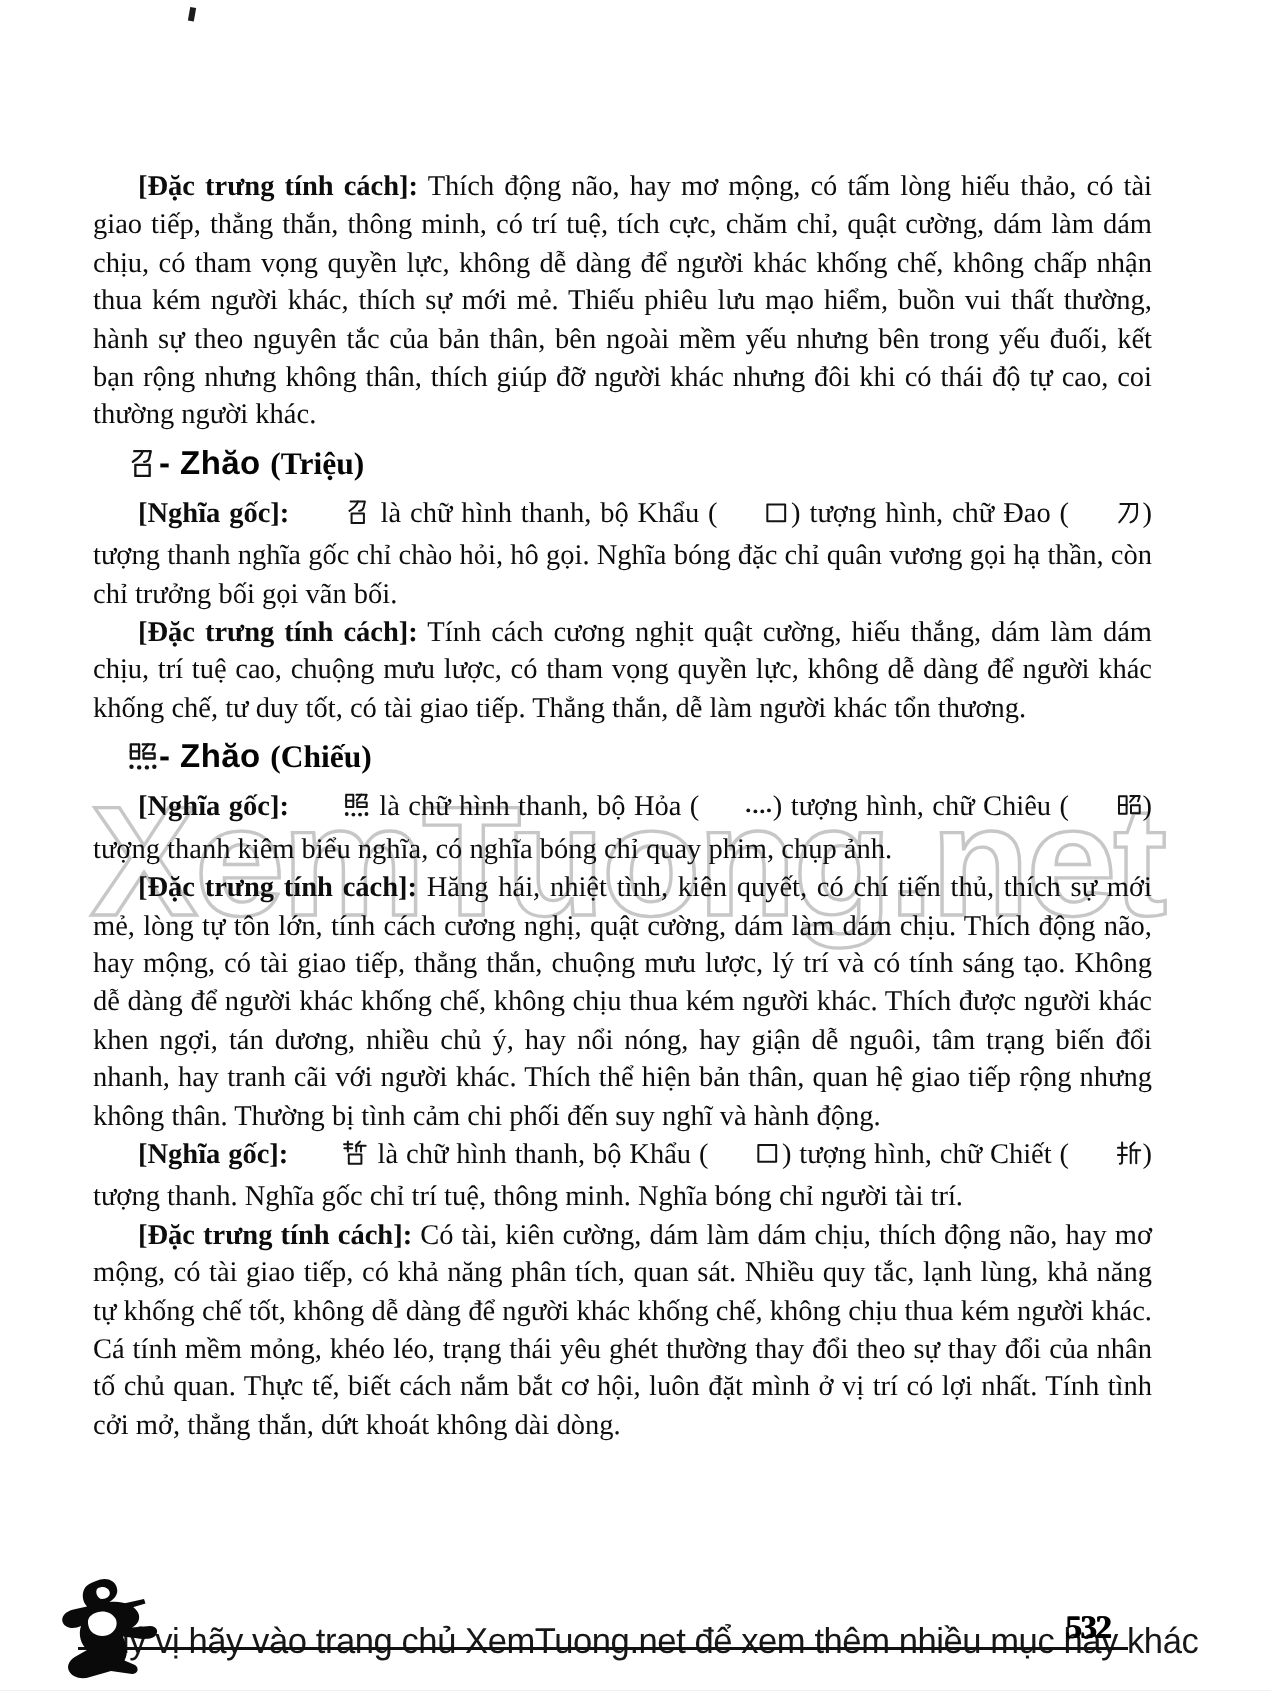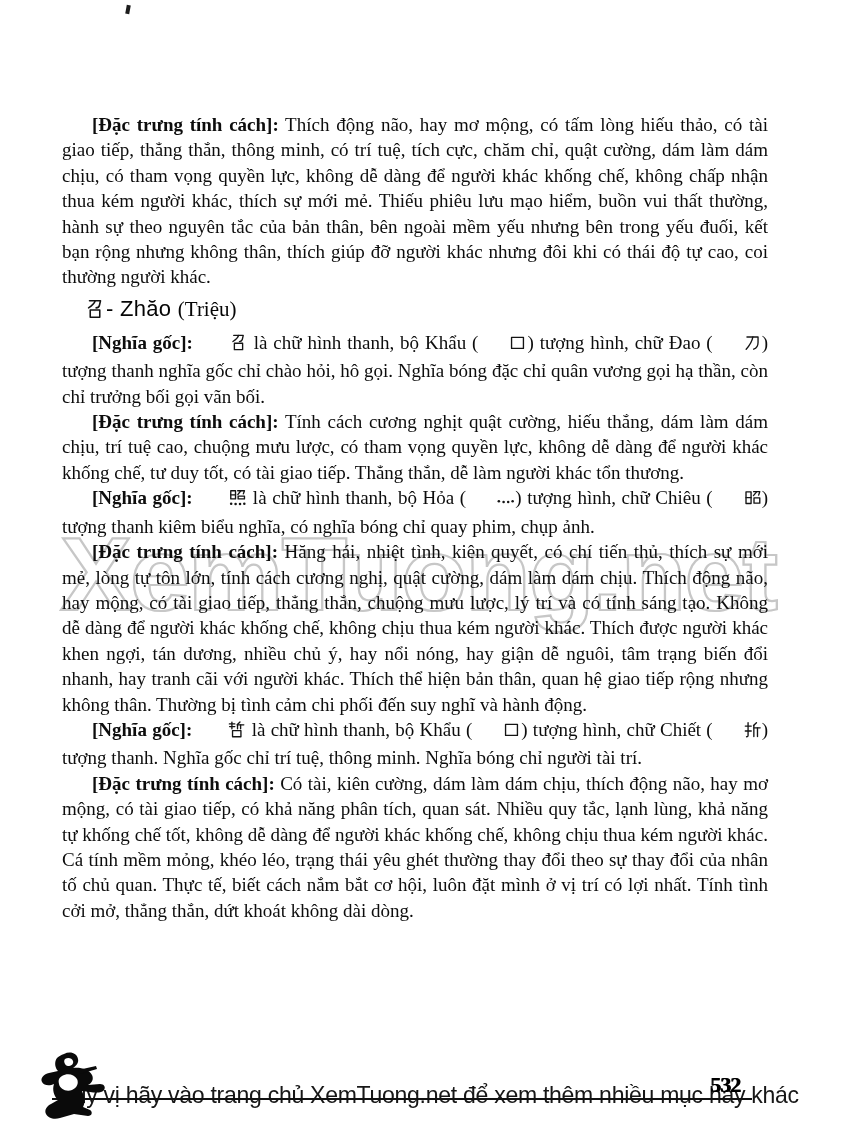--- a/index.html
+++ b/index.html
@@ -12,21 +12,21 @@
   .watermark text{
     font-family:"Liberation Sans","DejaVu Sans",sans-serif;font-weight:bold;
     font-size:104px;fill:none;stroke:#c7c7c7;stroke-width:2.2px;letter-spacing:-2px;
   }
   .content{
     position:absolute;left:62px;top:67px;width:706px;z-index:1;
     font-size:19px;line-height:25.4px;color:#0d0d0d;text-align:justify;margin-top:45px;
   }
   .para{margin:0;text-indent:30px;}
   .para b{font-weight:700;}
-  .heading{margin:4px 0 2px 22px;font-size:21px;line-height:30px;font-weight:400;color:#050505;white-space:nowrap;}
+  .heading{margin:4px 0 2px 22px;font-size:21px;line-height:30px;font-weight:700;color:#050505;white-space:nowrap;}
   .heading .roman{font-family:"Liberation Sans","DejaVu Sans",sans-serif;font-size:22px;letter-spacing:0.3px;}
   .heading .viet{font-family:"Liberation Serif","DejaVu Serif",serif;font-size:21px;}
   .hanzi{display:inline-block;vertical-align:-3px;}
   .hanzi svg{width:19px;height:19px;display:inline-block;}
   .hanzi svg path{fill:none;stroke:#141414;stroke-width:1.7;stroke-linecap:round;stroke-linejoin:round;}
   .hanzi svg circle{fill:#141414;stroke:none;}
   .heading .hanzi svg{width:22px;height:22px;}
   .heading .hanzi{vertical-align:-4px;}
   .ink-figure{position:absolute;left:34px;top:1050px;width:82px;height:72px;z-index:3;}
   .footer-text{
@@ -63,20 +63,31 @@
             <path d="M6 3 H18 L16.8 8.2 Q16.2 10.6 13.2 10.8"></path>
             <path d="M12.2 3 Q11 7 5 10.8"></path>
             <path d="M6.8 13 H17.2 V21 H6.8 Z"></path>
           </svg></span> là chữ hình thanh, bộ Khẩu (<span class="hanzi"><svg viewBox="0 0 24 24" aria-hidden="true">
             <path d="M4.5 5.5 H19.5 V19.5 H4.5 Z"></path>
           </svg></span>) tượng hình, chữ Đao (<span class="hanzi"><svg viewBox="0 0 24 24" aria-hidden="true">
             <path d="M5 5 H19 V12 Q19 18.5 13.5 20.5"></path>
             <path d="M12.5 5 Q11 13 4 20.5"></path>
           </svg></span>) tượng thanh nghĩa gốc chỉ chào hỏi, hô gọi. Nghĩa bóng đặc chỉ quân vương gọi hạ thần, còn chỉ trưởng bối gọi vãn bối.</p>
       <p class="para"><b>[Đặc trưng tính cách]:</b> Tính cách cương nghịt quật cường, hiếu thắng, dám làm dám chịu, trí tuệ cao, chuộng mưu lược, có tham vọng quyền lực, không dễ dàng để người khác khống chế, tư duy tốt, có tài giao tiếp. Thẳng thắn, dễ làm người khác tổn thương.</p>
+      <h3 class="heading"><span class="hanzi"><svg viewBox="0 0 24 24" aria-hidden="true">
+            <path d="M3.5 3.5 H9.5 V13.8 H3.5 Z"></path>
+            <path d="M3.5 8.6 H9.5"></path>
+            <path d="M12.2 3.5 H20.8 L19.4 7.4"></path>
+            <path d="M16.2 3.5 L12.4 8.4"></path>
+            <path d="M12.8 10.2 H20.8 V13.8 H12.8 Z"></path>
+            <circle cx="4" cy="19.8" r="1.6"></circle>
+            <circle cx="9.6" cy="20.3" r="1.6"></circle>
+            <circle cx="15.2" cy="20.3" r="1.6"></circle>
+            <circle cx="20.6" cy="19.8" r="1.6"></circle>
+          </svg></span><span class="roman">- Zhăo </span><span class="viet">(Chiếu)</span></h3>
       <p class="para"><b>[Nghĩa gốc]:</b> <span class="hanzi"><svg viewBox="0 0 24 24" aria-hidden="true">
             <path d="M3.5 3.5 H9.5 V13.8 H3.5 Z"></path>
             <path d="M3.5 8.6 H9.5"></path>
             <path d="M12.2 3.5 H20.8 L19.4 7.4"></path>
             <path d="M16.2 3.5 L12.4 8.4"></path>
             <path d="M12.8 10.2 H20.8 V13.8 H12.8 Z"></path>
             <circle cx="4" cy="19.8" r="1.6"></circle>
             <circle cx="9.6" cy="20.3" r="1.6"></circle>
             <circle cx="15.2" cy="20.3" r="1.6"></circle>
             <circle cx="20.6" cy="19.8" r="1.6"></circle>

